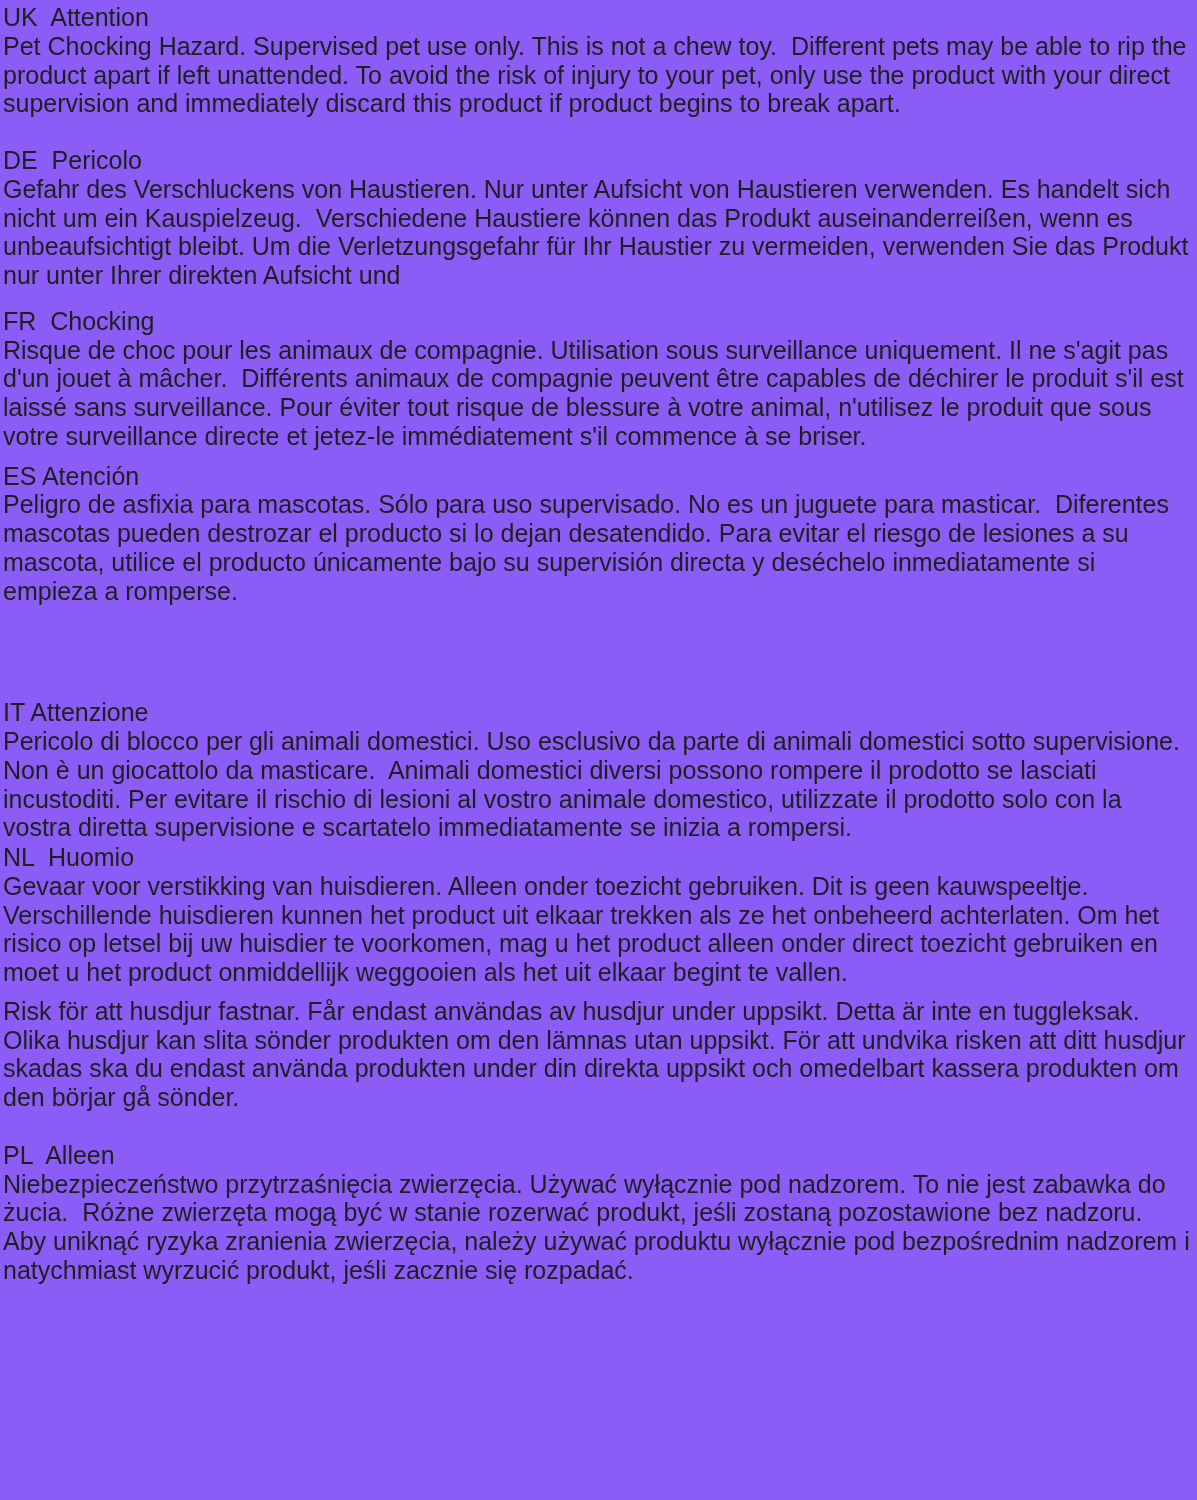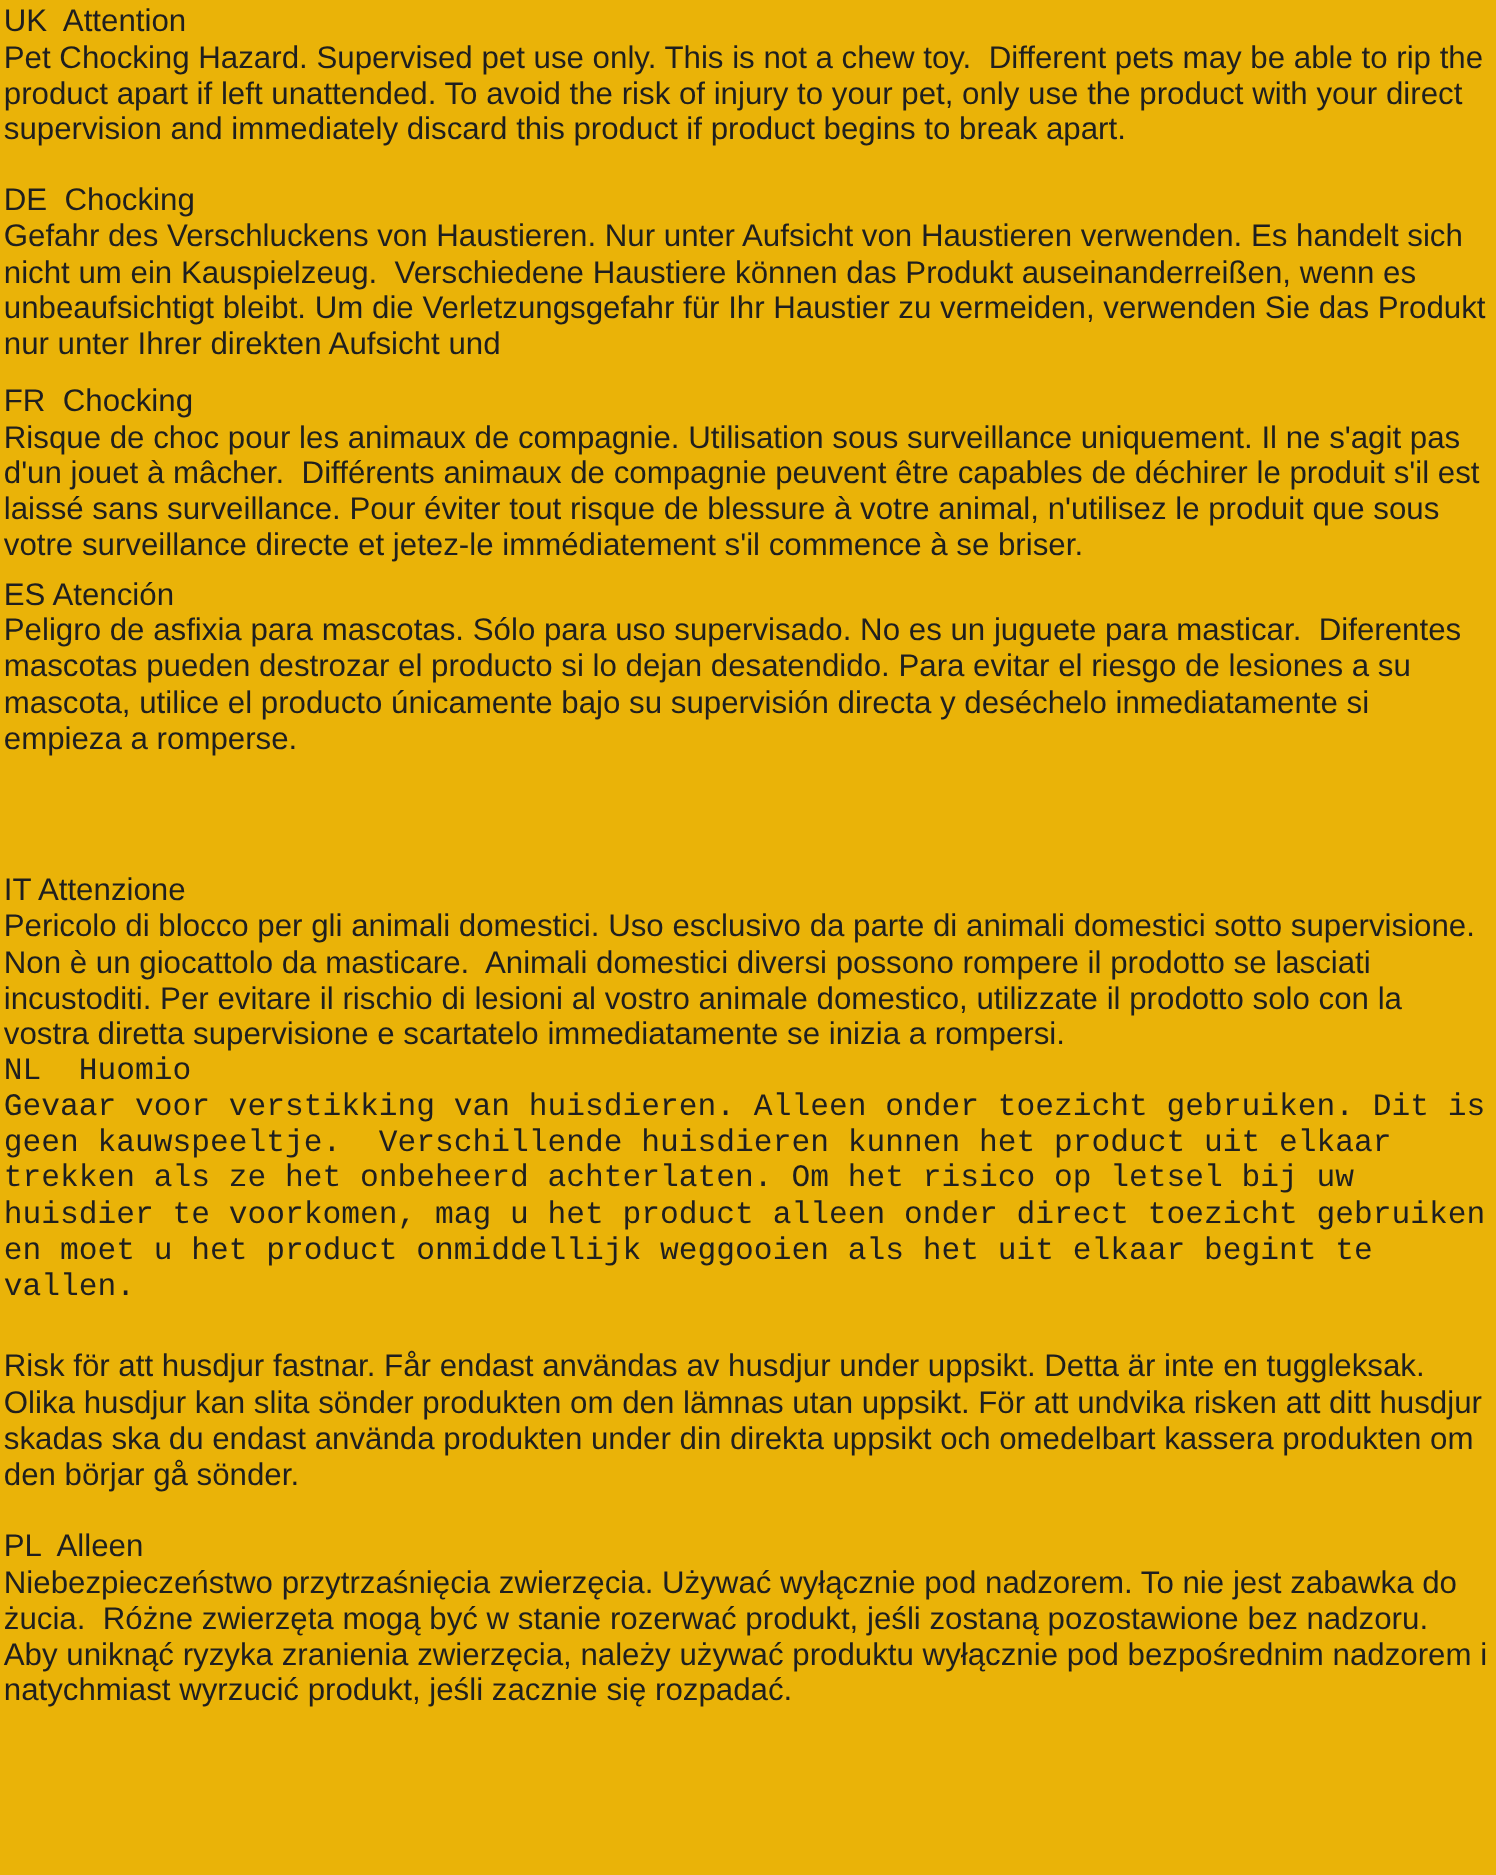--- a/index.html
+++ b/index.html
@@ -14,52 +14,52 @@
     font-size: 25px;
     line-height: 1.15;
     color: #1f1f1f;
     -webkit-font-smoothing: antialiased;
   }
   .page {
     box-sizing: border-box;
     width: 1197px;
     min-height: 1500px;
     padding: 3px 6px 10px 3px;
-    background: #eab308;
+    background: #8b5cf6;
   }
   .lang-section .heading,
   .lang-section .body {
     margin: 0;
     font-size: 25px;
     font-weight: normal;
     white-space: pre-wrap;       
     overflow-wrap: break-word;
   }
   
   .gap-28 { margin-bottom: 28px; }
   .gap-17 { margin-bottom: 17px; }
   .gap-11 { margin-bottom: 11px; }
   .gap-93 { margin-bottom: 93px; }  
   .gap-18 { margin-bottom: 1px; }
-  .gap-23 { margin-bottom: 35px; font-family: Liberation Mono, monospace; }
+  .gap-23 { margin-bottom: 10px; }
   .gap-29 { margin-bottom: 29px; }
   .gap-0  { margin-bottom: 0; }
 </style>
 </head>
 <body>
 
 <div class="page">
 
   <section class="lang-section gap-28">
     <h2 class="heading">UK  Attention</h2>
     <p class="body">Pet Chocking Hazard. Supervised pet use only. This is not a chew toy.  Different pets may be able to rip the product apart if left unattended. To avoid the risk of injury to your pet, only use the product with your direct supervision and immediately discard this product if product begins to break apart.</p>
   </section>
 
   <section class="lang-section gap-17">
-    <h2 class="heading">DE  Chocking</h2>
+    <h2 class="heading">DE  Pericolo</h2>
     <p class="body">Gefahr des Verschluckens von Haustieren. Nur unter Aufsicht von Haustieren verwenden. Es handelt sich nicht um ein Kauspielzeug.  Verschiedene Haustiere können das Produkt auseinanderreißen, wenn es unbeaufsichtigt bleibt. Um die Verletzungsgefahr für Ihr Haustier zu vermeiden, verwenden Sie das Produkt nur unter Ihrer direkten Aufsicht und</p>
   </section>
 
   <section class="lang-section gap-11">
     <h2 class="heading">FR  Chocking</h2>
     <p class="body">Risque de choc pour les animaux de compagnie. Utilisation sous surveillance uniquement. Il ne s'agit pas d'un jouet à mâcher.  Différents animaux de compagnie peuvent être capables de déchirer le produit s'il est laissé sans surveillance. Pour éviter tout risque de blessure à votre animal, n'utilisez le produit que sous votre surveillance directe et jetez-le immédiatement s'il commence à se briser.</p>
   </section>
 
   <section class="lang-section gap-93">
     <h2 class="heading">ES Atención</h2>

